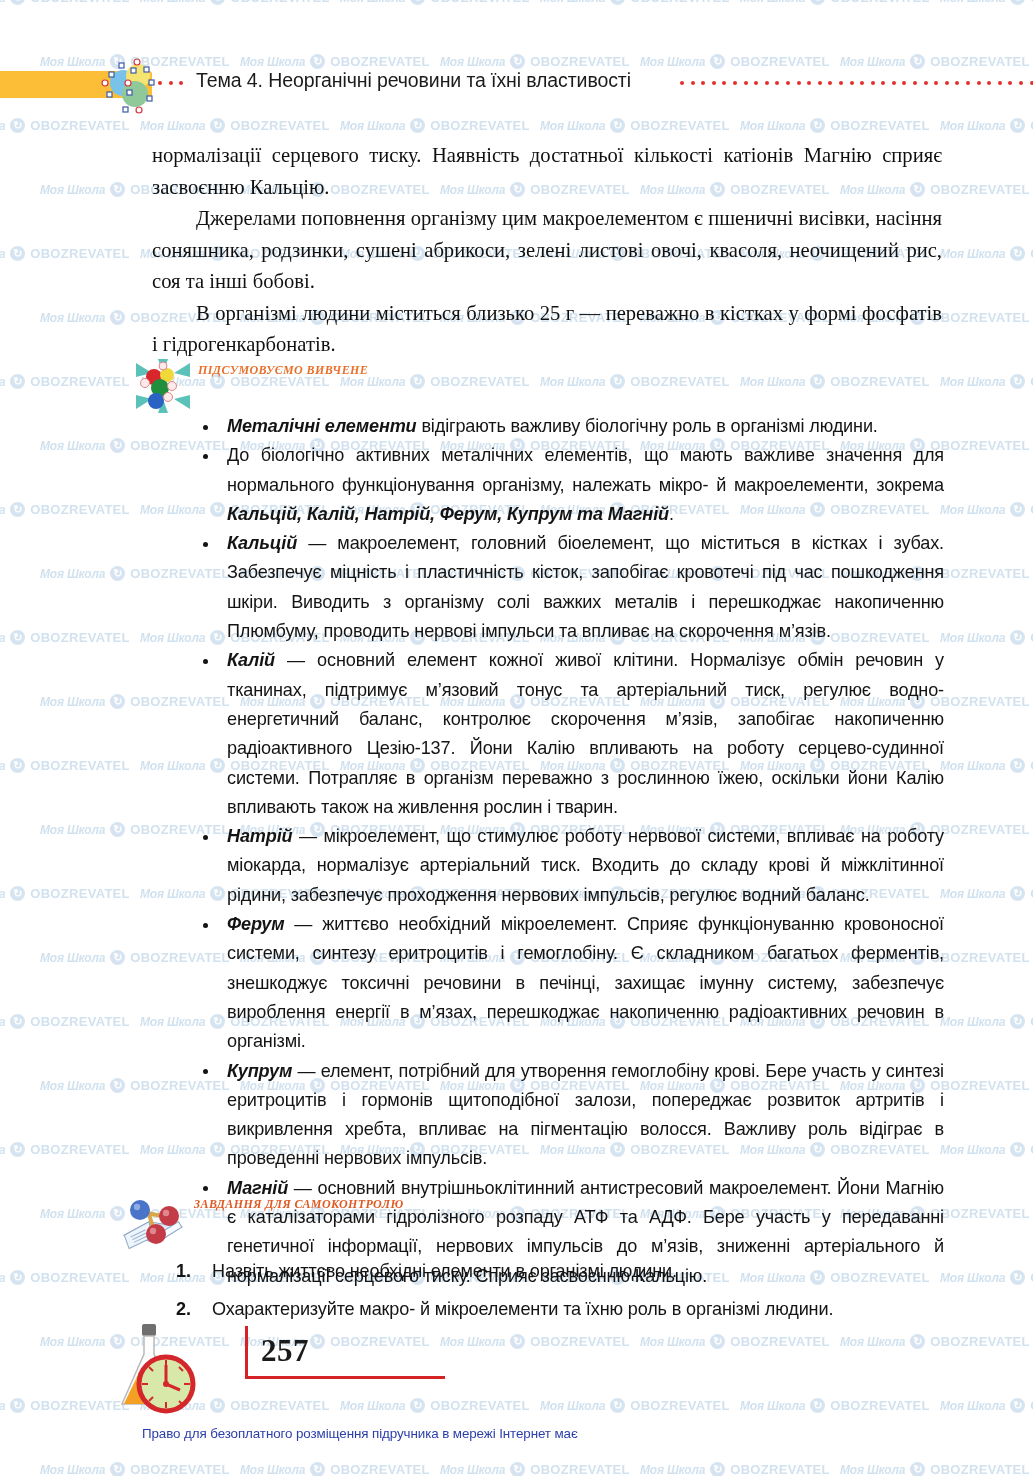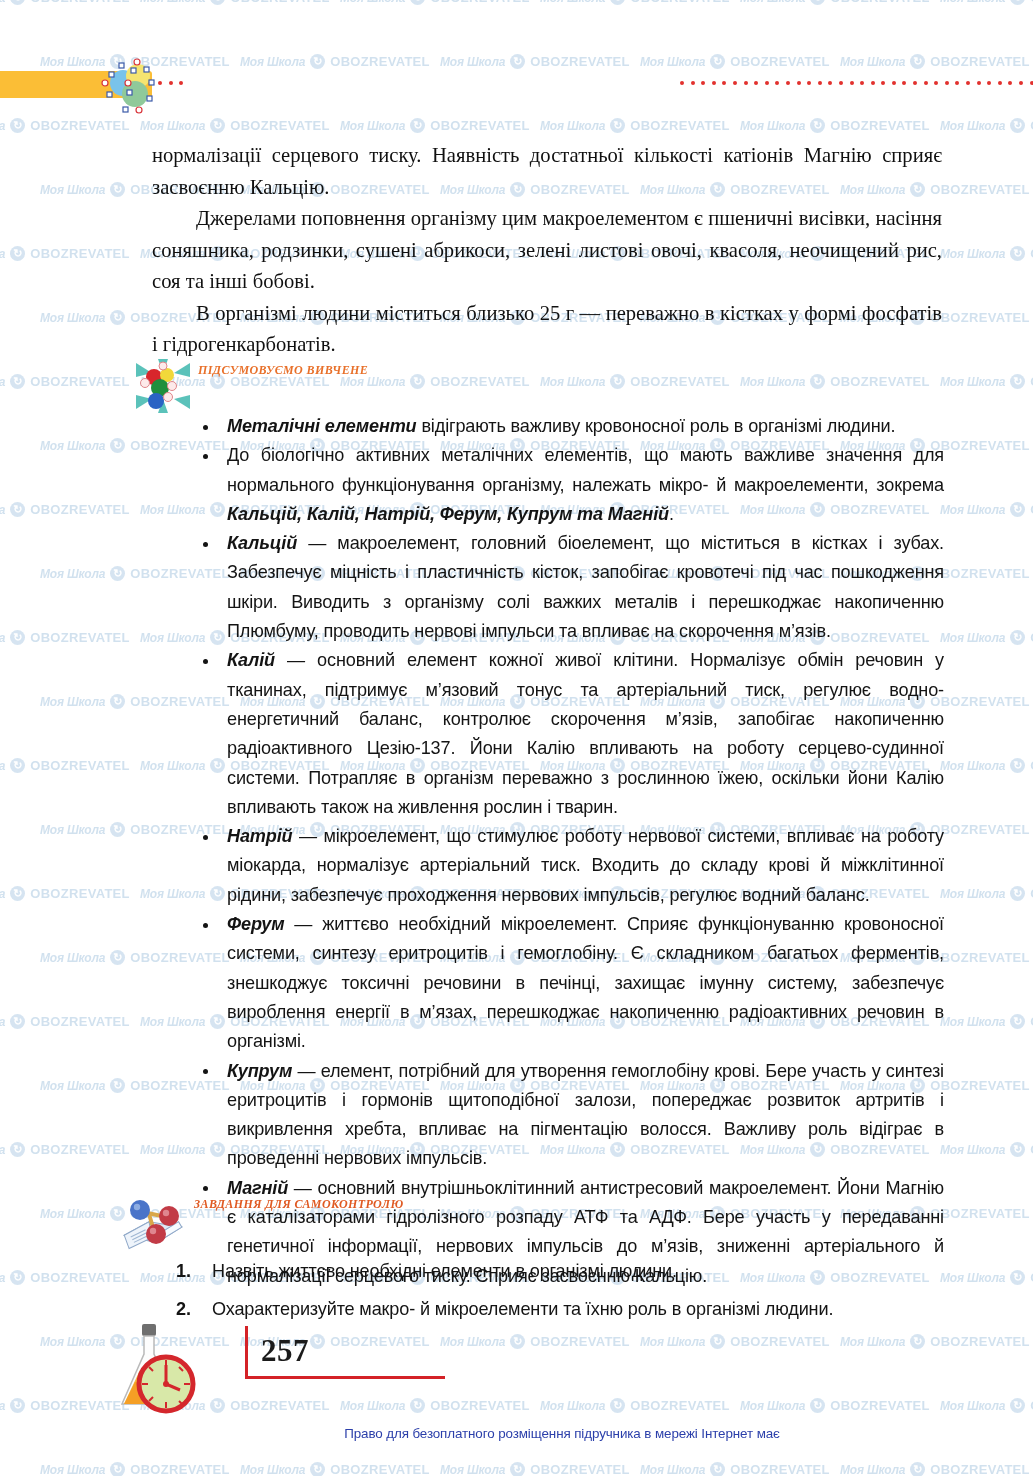--- a/index.html
+++ b/index.html
@@ -269,21 +269,21 @@
     position: absolute;
     left: 142px;
     top: 1424px;
     width: 840px;
     font-family: "Liberation Sans", sans-serif;
     font-size: 13.4px;
     line-height: 19px;
     color: #2b3faa;
     letter-spacing: -.1px;
   }
-  #footer-note div { white-space: nowrap; text-align: center; }
+  #footer-note div { white-space: nowrap; }
 </style>
 </head>
 <body>
 
 <div id="watermark-layer">
     <div class="wm" style="left: -60px; top: -10px;">
       <span class="wm-school">Моя Школа</span>
       <span class="wm-circle">↻</span>
       <span class="wm-brand">OBOZREVATEL</span>
     </div>
@@ -973,20 +973,21 @@
     </svg>
 
     <div id="head-dots-left">
       <div class="dotrow">
           <i></i>
           <i></i>
           <i></i>
         </div>
     </div>
 
+    <div id="head-title">Тема 4. Неорганічні речовини та їхні властивості</div>
 
     <div id="head-dots-right">
       <div class="dotrow" id="dotrow-right">
           <i></i>
           <i></i>
           <i></i>
           <i></i>
           <i></i>
           <i></i>
           <i></i>
@@ -1045,21 +1046,21 @@
         <circle cx="13" cy="26" r="4.5"></circle>
         <circle cx="40" cy="29" r="4.5"></circle>
         <circle cx="36" cy="40" r="4.5"></circle>
         <circle cx="31" cy="9" r="4"></circle>
       </g>
     </svg>
     <span class="sh-title">ПІДСУМОВУЄМО ВИВЧЕНЕ</span>
   </div>
 
   <div id="summary-list">
-    <div class="li"><b>Металічні елементи</b><span> відіграють важливу кровоносної роль в організмі людини.</span></div>
+    <div class="li"><b>Металічні елементи</b><span> відіграють важливу біологічну роль в організмі людини.</span></div>
     <div class="li"><span>До біологічно активних металічних елементів, що мають важливе значення для нормального функціонування організму, належать мікро- й макроелементи, зокрема </span><b>Кальцій, Калій, Натрій, Ферум, Купрум та Магній</b><span>.</span></div>
     <div class="li"><b>Кальцій</b><span> — макроелемент, головний біоелемент, що міститься в кістках і зубах. Забезпечує  міцність і пластичність кісток, запобігає кровотечі під час пошкодження шкіри. Виводить з організму солі важких металів і перешкоджає накопиченню Плюмбуму,  проводить нервові імпульси та впливає на скорочення м’язів.</span></div>
     <div class="li"><b>Калій</b><span> — основний елемент кожної живої клітини. Нормалізує обмін речовин у тканинах, підтримує м’язовий тонус та артеріальний тиск, регулює водно-енергетичний баланс, контролює скорочення м’язів, запобігає накопиченню радіоактивного Цезію-137. Йони Калію впливають на роботу серцево-судинної системи. Потрапляє в організм переважно з рослинною їжею, оскільки йони Калію впливають також на живлення рослин і тварин.</span></div>
     <div class="li"><b>Натрій</b><span> — мікроелемент, що стимулює роботу нервової системи,  впливає на роботу міокарда, нормалізує артеріальний тиск. Входить до складу крові й міжклітинної рідини, забезпечує проходження нервових імпульсів, регулює водний баланс.</span></div>
     <div class="li"><b>Ферум</b><span> — життєво необхідний мікроелемент. Сприяє функціонуванню кровоносної системи, синтезу еритроцитів і гемоглобіну. Є складником багатьох ферментів, знешкоджує токсичні речовини в печінці, захищає імунну систему, забезпечує вироблення енергії в м’язах, перешкоджає накопиченню радіоактивних речовин в організмі.</span></div>
     <div class="li"><b>Купрум</b><span> — елемент, потрібний для утворення гемоглобіну крові. Бере участь у синтезі еритроцитів і гормонів щитоподібної залози, попереджає розвиток артритів і викривлення хребта, впливає на пігментацію волосся. Важливу роль відіграє в проведенні нервових імпульсів.</span></div>
     <div class="li"><b>Магній</b><span> — основний внутрішньоклітинний антистресовий макроелемент. Йони Магнію є каталізаторами гідролізного розпаду АТФ та АДФ. Бере участь у передаванні генетичної інформації, нервових імпульсів до м’язів, зниженні артеріального й нормалізації серцевого тиску. Сприяє засвоєнню Кальцію.</span></div>
   </div>
 
   <div class="section-head" id="tasks-head">

